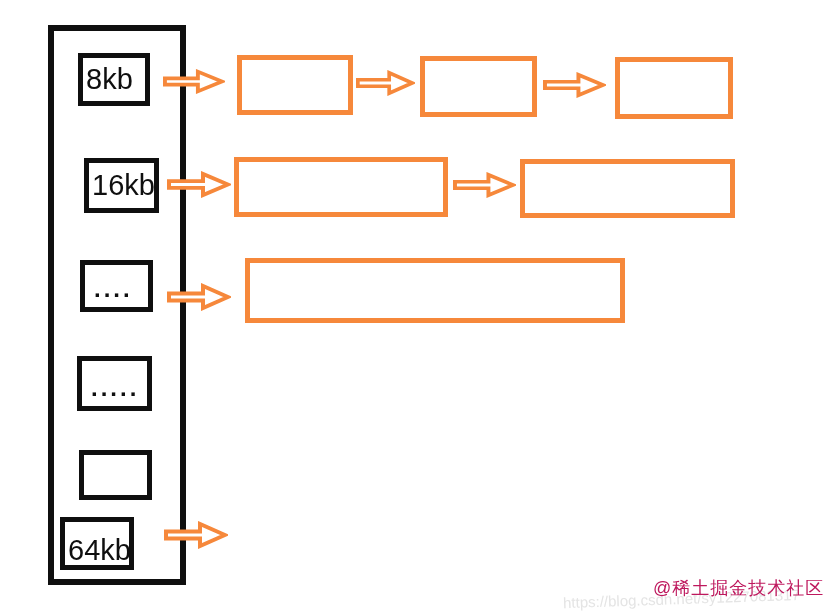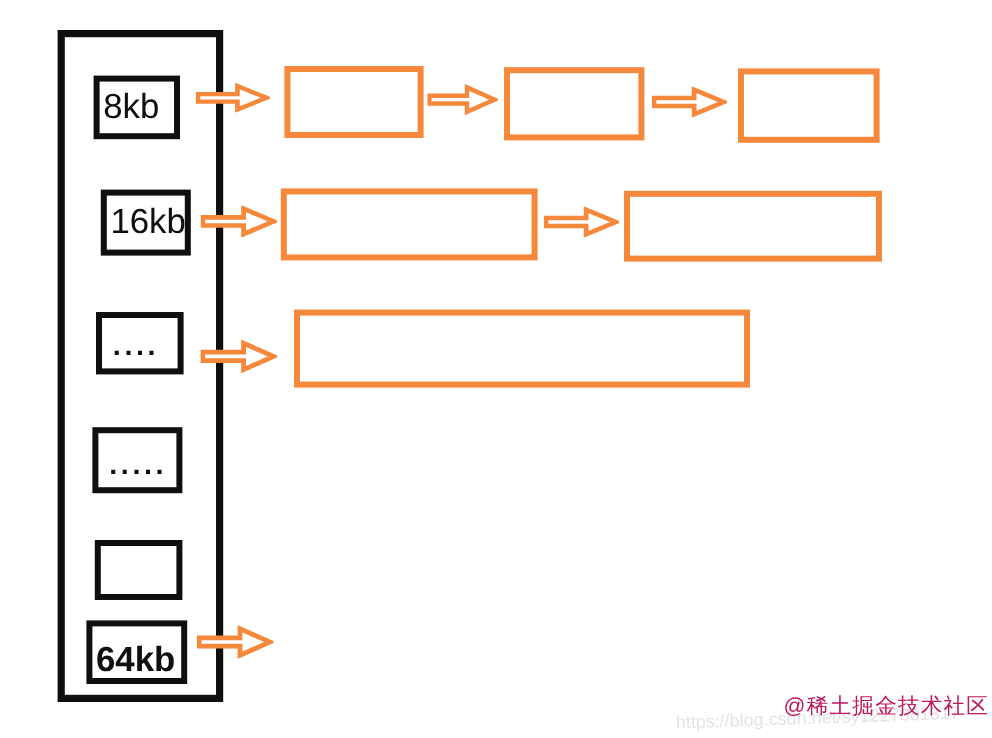--- a/index.html
+++ b/index.html
@@ -78,41 +78,41 @@
   <svg width="0" height="0" style="position:absolute">
     <defs>
       <symbol id="block-arrow" viewBox="0 0 64 28" preserveAspectRatio="none">
         <polygon points="2,10.5 36,10.5 36,3 61,14 36,25 36,17.5 2,17.5" fill="#ffffff" stroke="#F6883B" stroke-width="4" stroke-linejoin="miter"></polygon>
       </symbol>
     </defs>
   </svg>
 
   <div class="abs pool" style="left:48px;top:25px;width:138px;height:560px;"></div>
 
-  <div class="abs slot" style="left:78px;top:63px;width:72px;height:53px;">
+  <div class="abs slot" style="left:78px;top:53px;width:72px;height:53px;">
     <span>8kb</span>
   </div>
 
   <div class="abs slot" style="left:84px;top:158px;width:75px;height:55px;">
     <span>16kb</span>
   </div>
 
   <div class="abs slot dots" style="left:80px;top:260px;width:73px;height:52px;">
     <span>....</span>
   </div>
 
   <div class="abs slot dots" style="left:77px;top:356px;width:75px;height:55px;">
     <span>.....</span>
   </div>
 
   <div class="abs slot" style="left:79px;top:450px;width:73px;height:50px;">
     <span></span>
   </div>
 
-  <div class="abs slot bottom-text" style="left:72px;top:517px;width:84px;height:53px;font-weight:bold;">
+  <div class="abs slot bottom-text" style="left:60px;top:517px;width:74px;height:53px;">
     <span>64kb</span>
   </div>
 
   <div class="abs arrow" style="left:163px;top:69px;width:62px;height:25px;">
       <svg>
         <use href="#block-arrow"></use>
       </svg>
     </div>
   <div class="abs block" style="left:237px;top:55px;width:116px;height:60px;"></div>
   <div class="abs arrow" style="left:356px;top:70px;width:59px;height:26px;">

